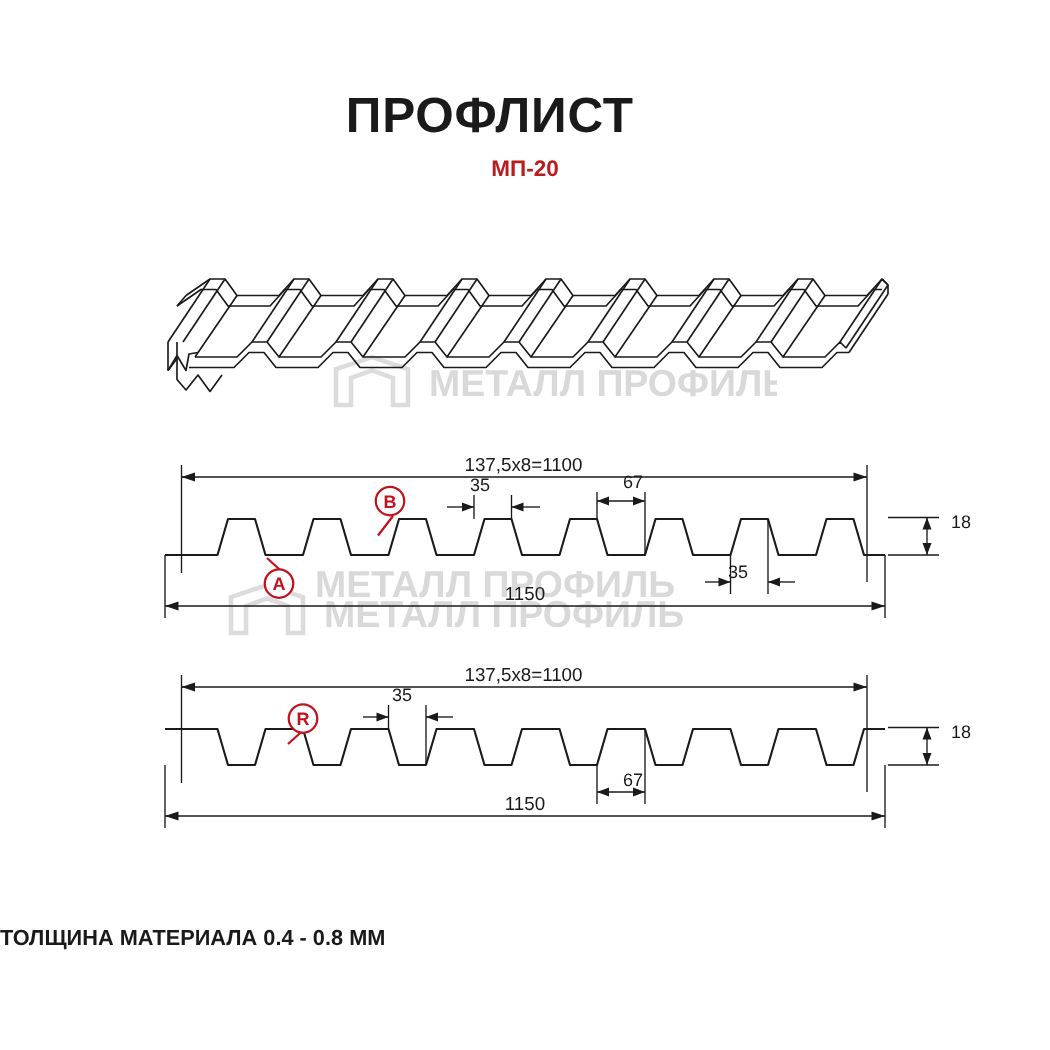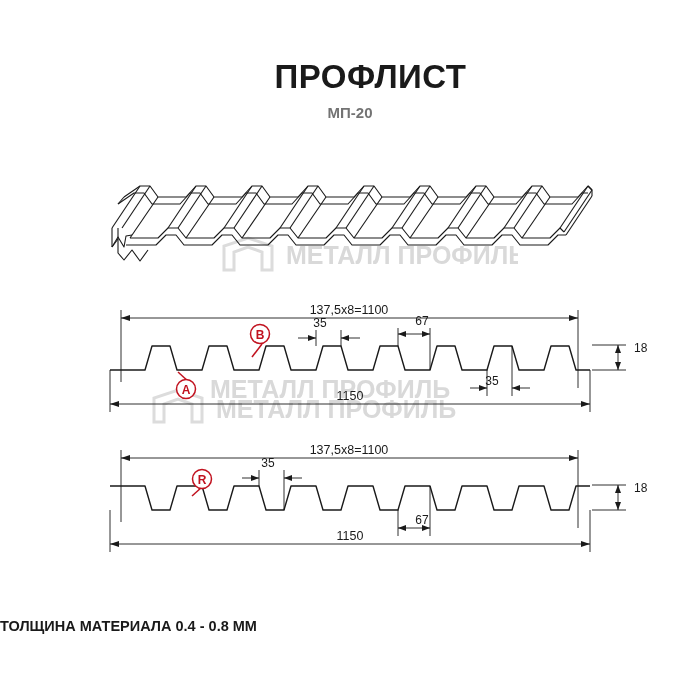--- a/index.html
+++ b/index.html
@@ -23,31 +23,30 @@
   .title {
     position: absolute;
     top: 58px;
     left: 0;
     width: 653px;
     text-align: center;
     font-size: 33px;
     font-weight: bold;
     letter-spacing: 0.5px;
     color: #1a1a1a;
-    padding-left: 44px;
   }
   .subtitle {
     position: absolute;
     top: 104px;
     left: 0;
     width: 700px;
     text-align: center;
     font-size: 15px;
     font-weight: bold;
-    color: #737373;
+    color: #b91c1c;
   }
   .footer-note {
     position: absolute;
     top: 618px;
     left: 0;
     width: 700px;
     text-align: left;
     font-size: 14.5px;
     font-weight: bold;
     color: #1a1a1a;

